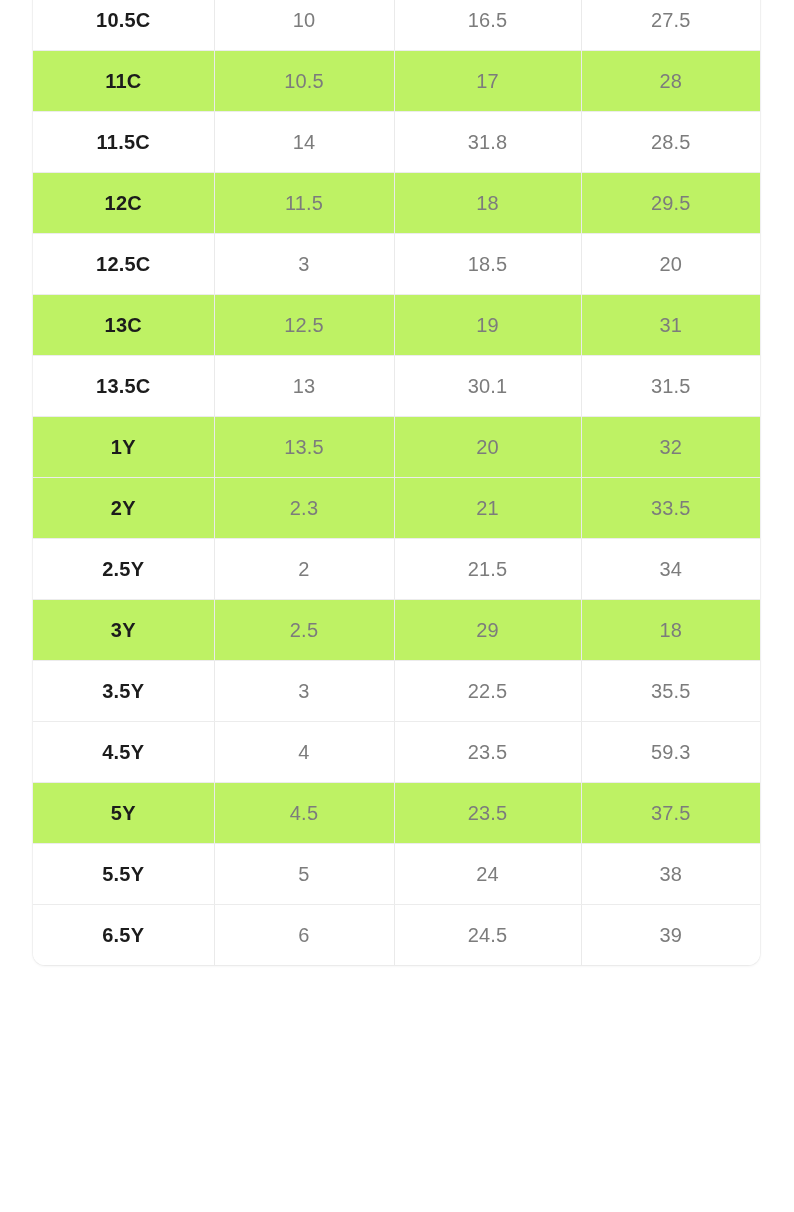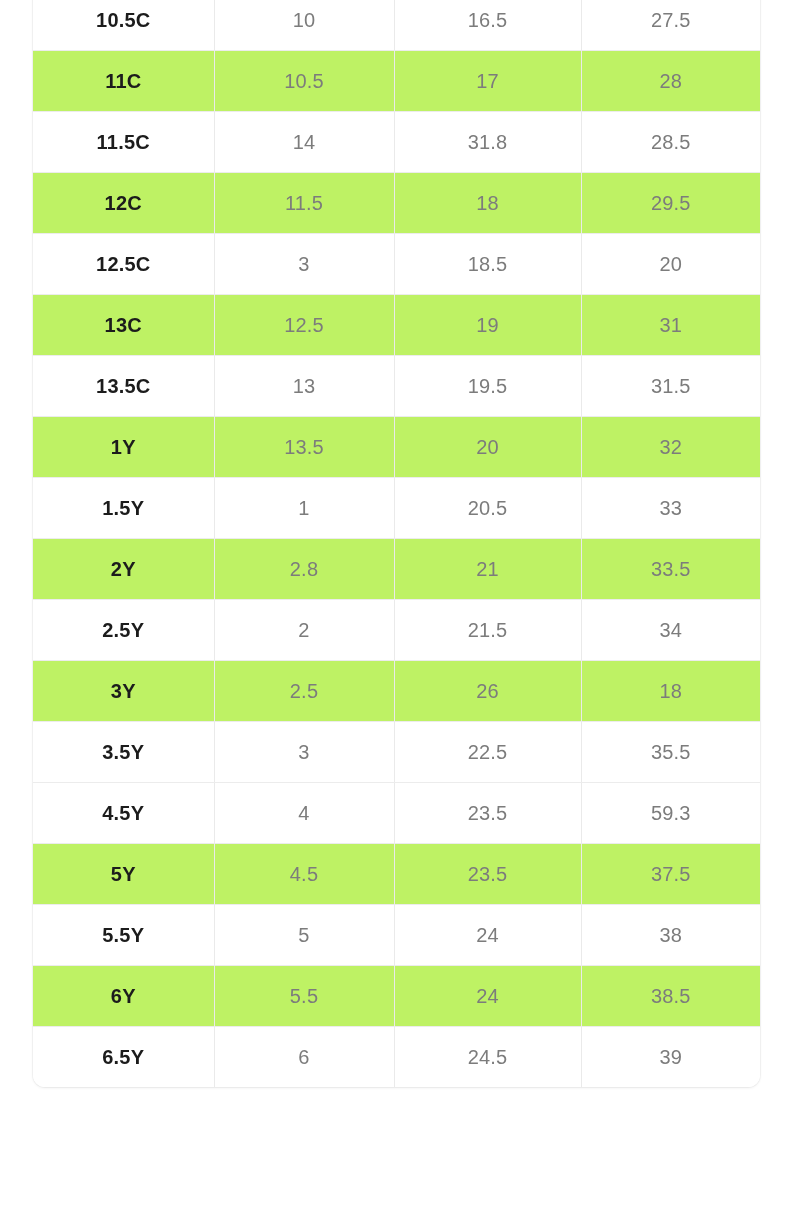--- a/index.html
+++ b/index.html
@@ -124,51 +124,45 @@
           </tr>
           <tr class="odd">
             <td class="label-cell">13C</td>
             <td class="value-cell">12.5</td>
             <td class="value-cell">19</td>
             <td class="value-cell">31</td>
           </tr>
           <tr class="even">
             <td class="label-cell">13.5C</td>
             <td class="value-cell">13</td>
-            <td class="value-cell">19.5</td>
+            <td class="value-cell">30.1</td>
             <td class="value-cell">31.5</td>
           </tr>
           <tr class="odd">
             <td class="label-cell">1Y</td>
             <td class="value-cell">13.5</td>
             <td class="value-cell">20</td>
             <td class="value-cell">32</td>
           </tr>
-          <tr class="even">
-            <td class="label-cell">1.5Y</td>
-            <td class="value-cell">1</td>
-            <td class="value-cell">20.5</td>
-            <td class="value-cell">33</td>
-          </tr>
           <tr class="odd">
             <td class="label-cell">2Y</td>
-            <td class="value-cell">2.8</td>
+            <td class="value-cell">2.3</td>
             <td class="value-cell">21</td>
             <td class="value-cell">33.5</td>
           </tr>
           <tr class="even">
             <td class="label-cell">2.5Y</td>
             <td class="value-cell">2</td>
             <td class="value-cell">21.5</td>
             <td class="value-cell">34</td>
           </tr>
           <tr class="odd">
             <td class="label-cell">3Y</td>
             <td class="value-cell">2.5</td>
-            <td class="value-cell">26</td>
+            <td class="value-cell">29</td>
             <td class="value-cell">18</td>
           </tr>
           <tr class="even">
             <td class="label-cell">3.5Y</td>
             <td class="value-cell">3</td>
             <td class="value-cell">22.5</td>
             <td class="value-cell">35.5</td>
           </tr>
           <tr class="even">
             <td class="label-cell">4.5Y</td>
@@ -181,26 +175,20 @@
             <td class="value-cell">4.5</td>
             <td class="value-cell">23.5</td>
             <td class="value-cell">37.5</td>
           </tr>
           <tr class="even">
             <td class="label-cell">5.5Y</td>
             <td class="value-cell">5</td>
             <td class="value-cell">24</td>
             <td class="value-cell">38</td>
           </tr>
-          <tr class="odd">
-            <td class="label-cell">6Y</td>
-            <td class="value-cell">5.5</td>
-            <td class="value-cell">24</td>
-            <td class="value-cell">38.5</td>
-          </tr>
           <tr class="even">
             <td class="label-cell">6.5Y</td>
             <td class="value-cell">6</td>
             <td class="value-cell">24.5</td>
             <td class="value-cell">39</td>
           </tr>
         </tbody>
     </table>
   </div>
 </div>

